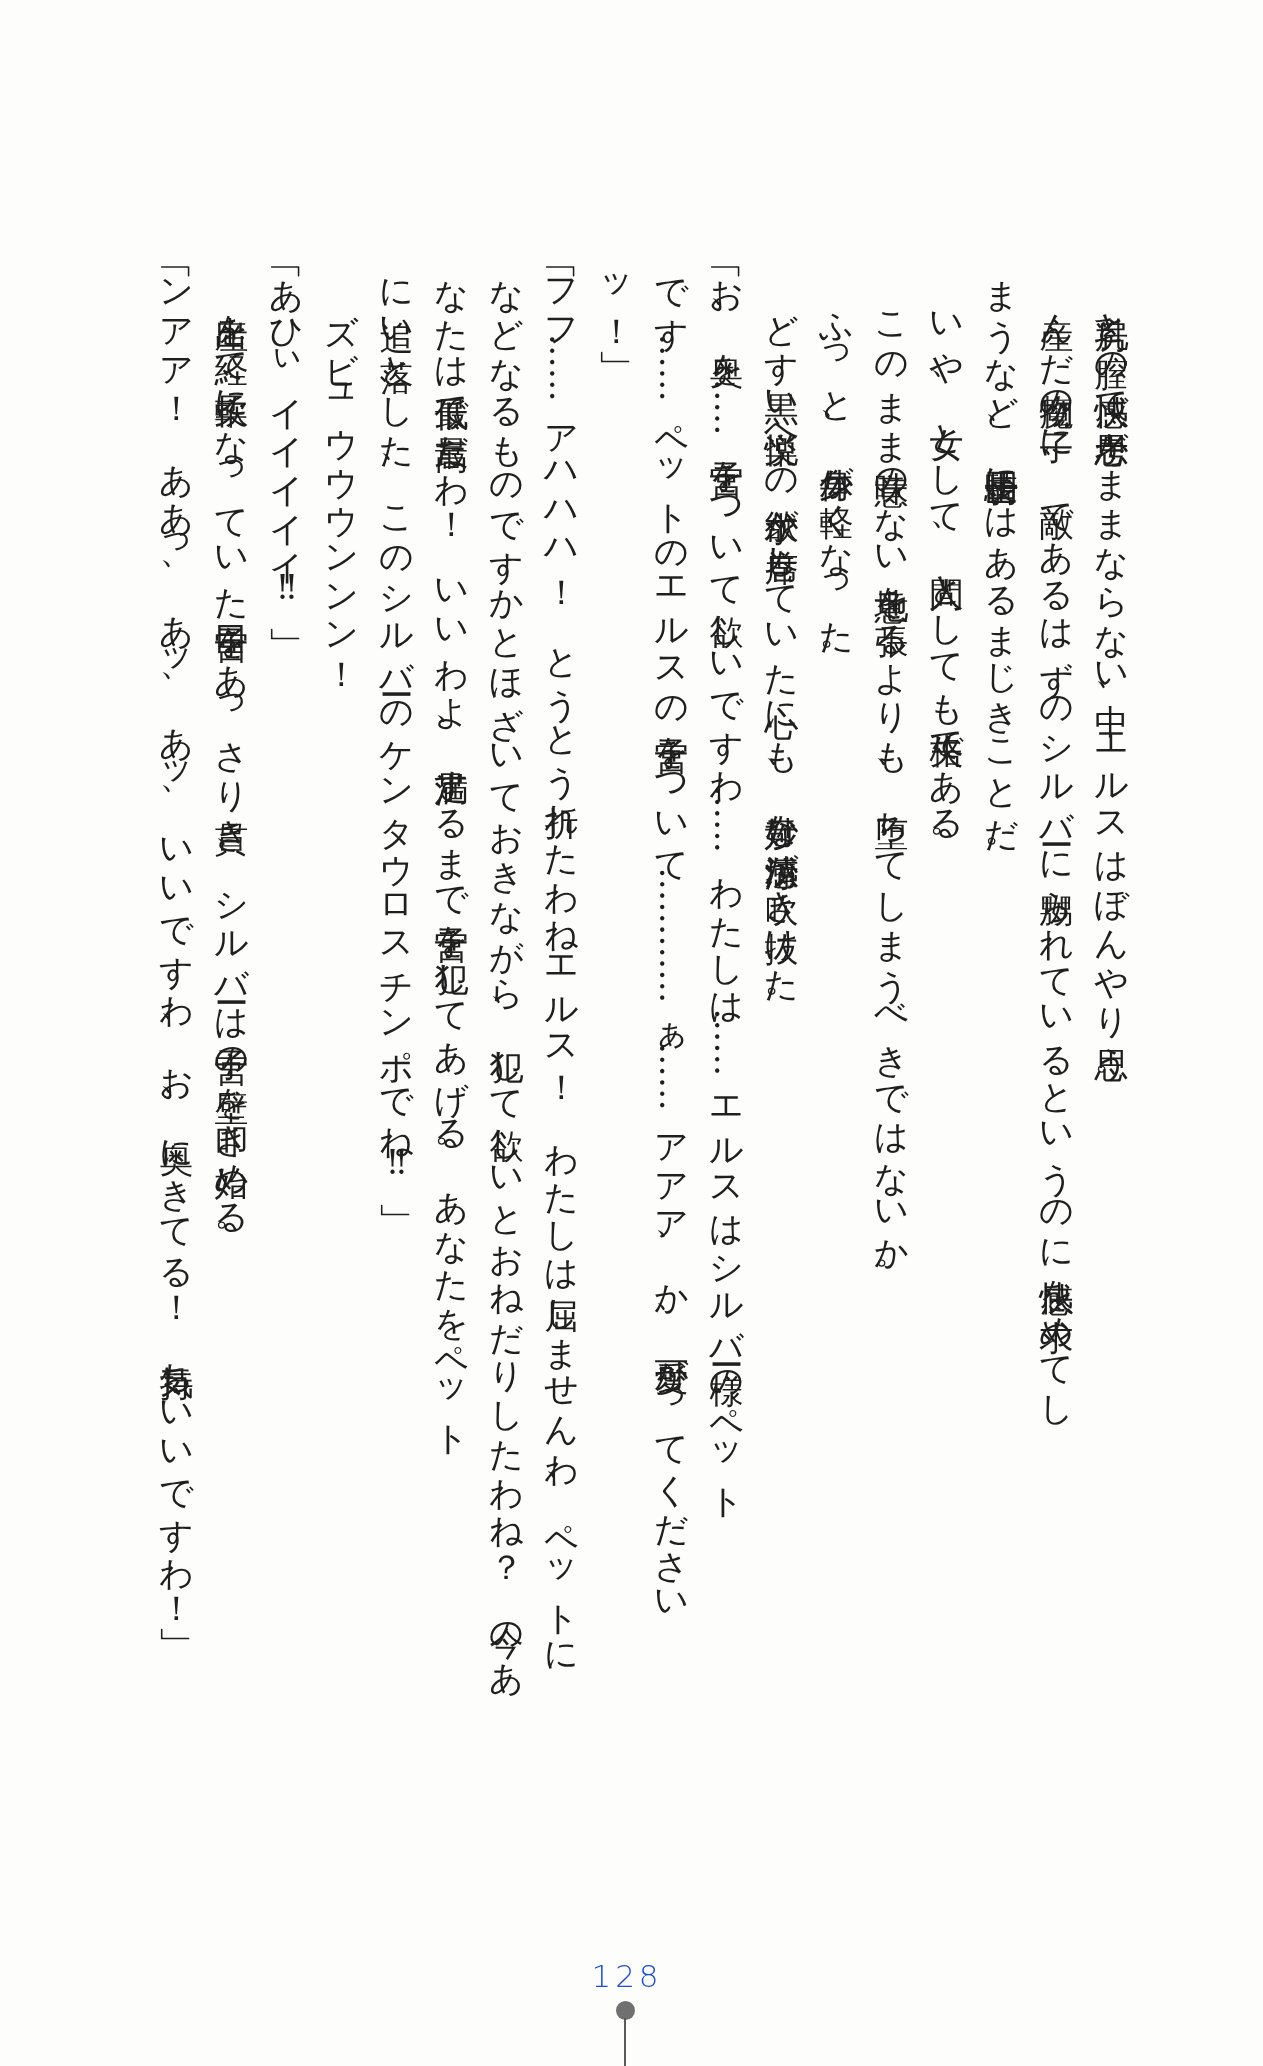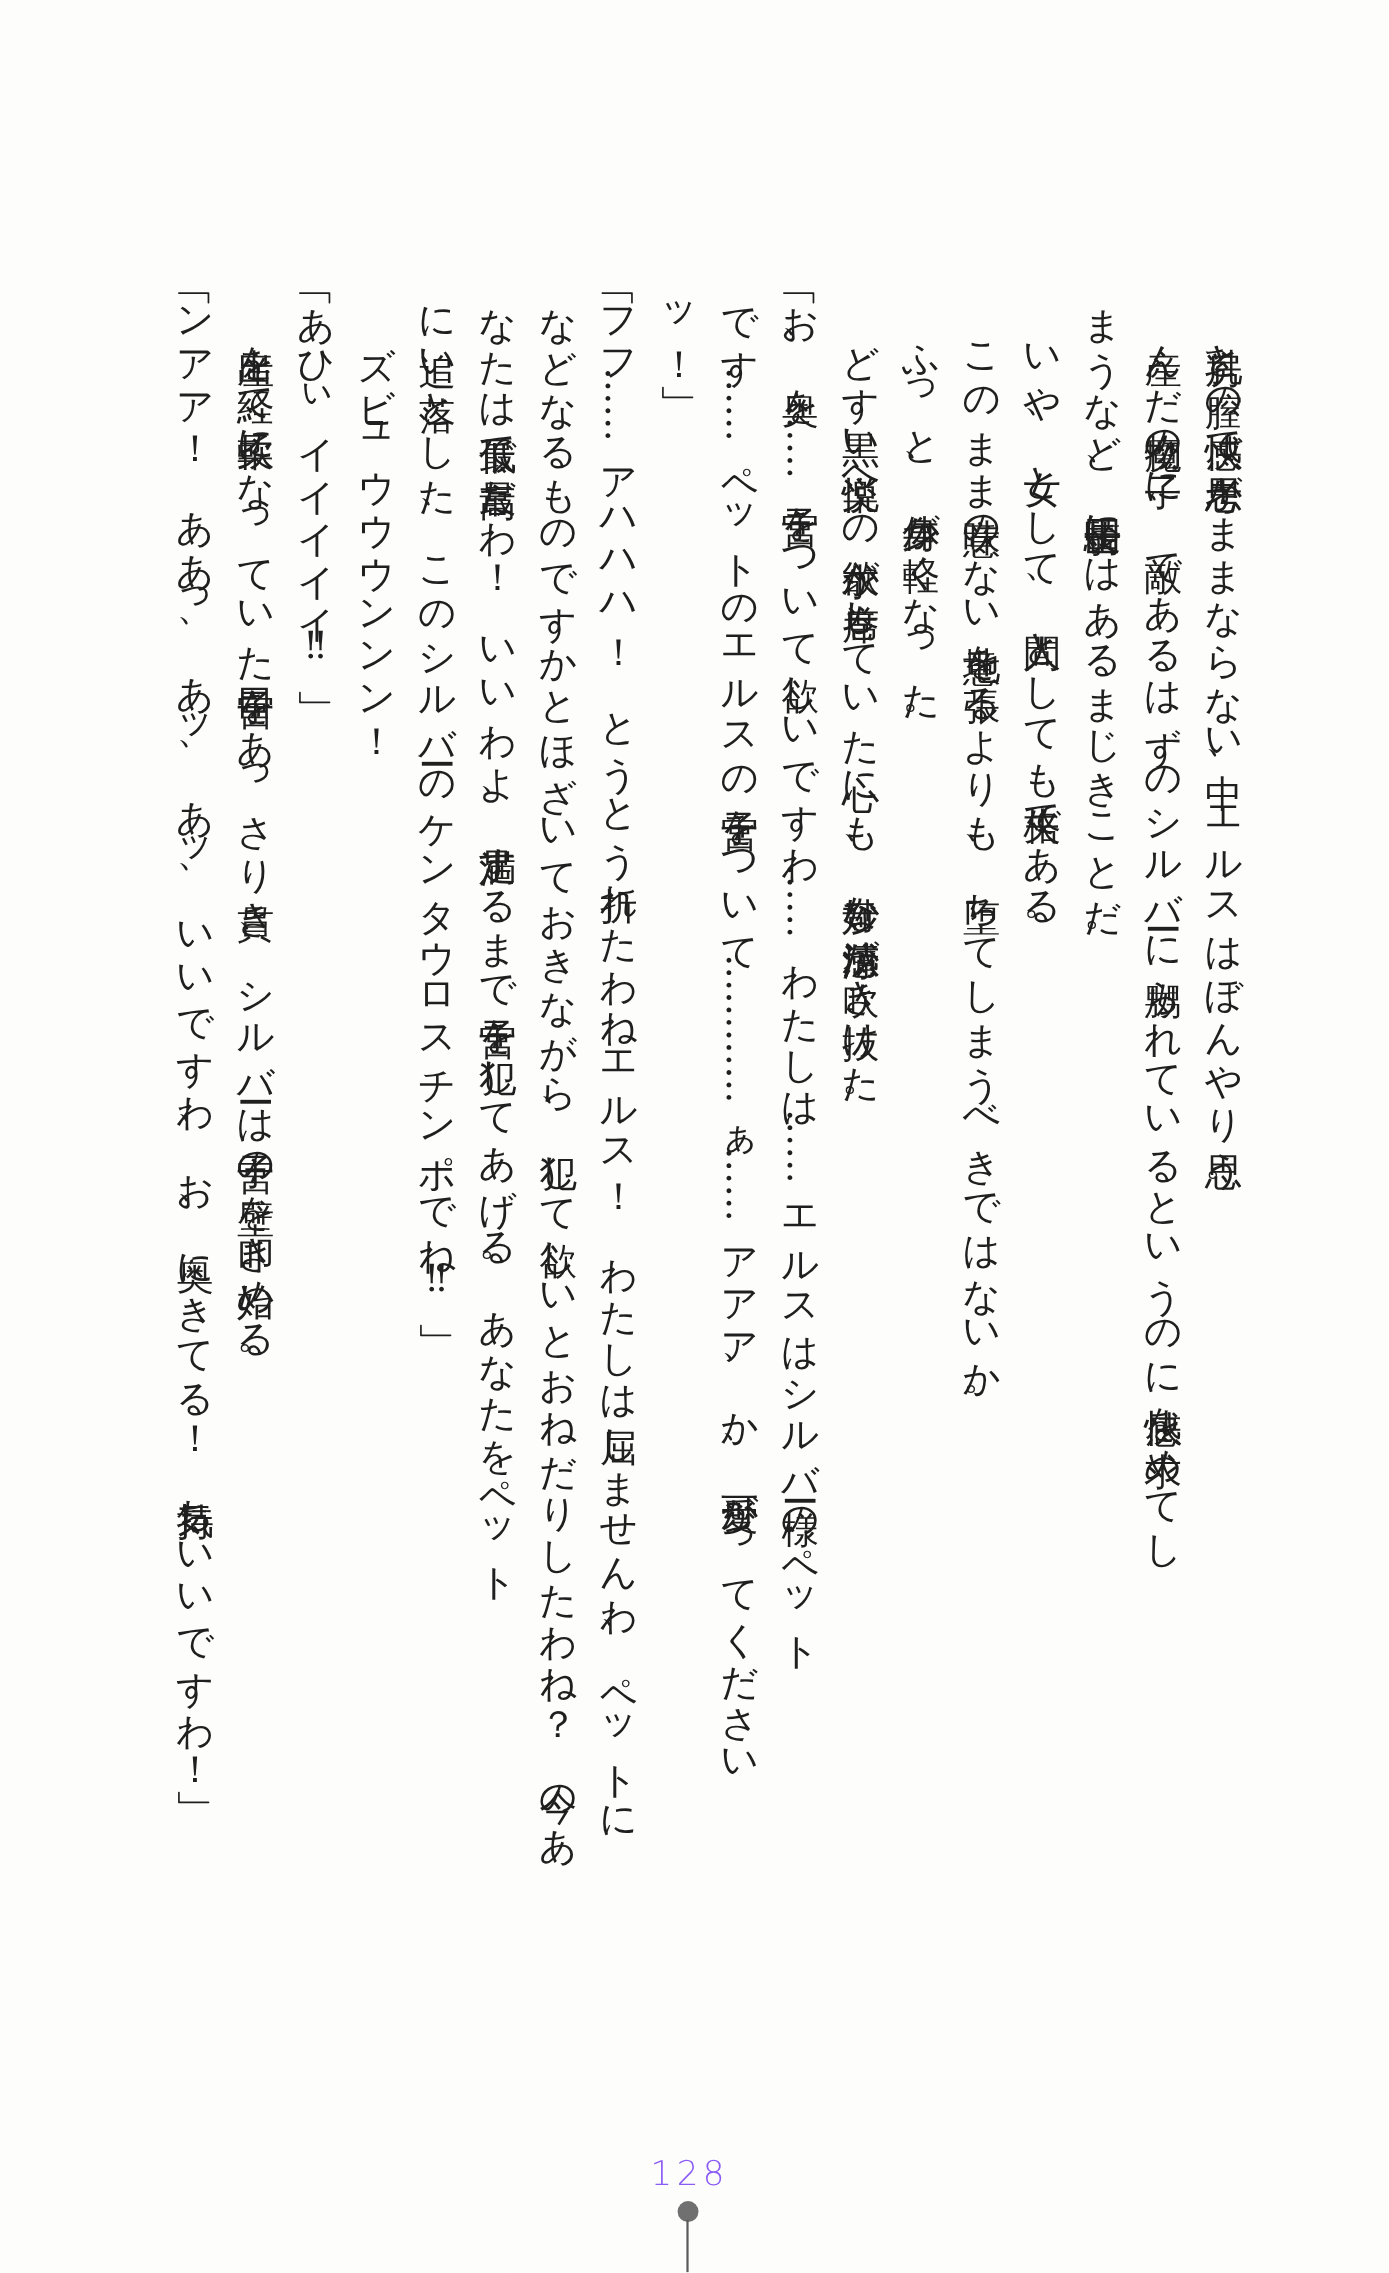--- a/index.html
+++ b/index.html
@@ -38,21 +38,21 @@
   .page-number {
     position: absolute;
     top: 1958px;
     left: 565px;
     width: 124px;
     text-align: center;
     font-family: "DejaVu Sans", "Liberation Sans", sans-serif;
     font-weight: 300;
     font-size: 31px;
     letter-spacing: 4px;
-    color: #8b5cf6;
+    color: #1d4ed8;
   }
   .marker-dot {
     position: absolute;
     top: 2001px;
     left: 616px;
     width: 19px;
     height: 19px;
     border-radius: 50%;
     background: #707070;
   }

